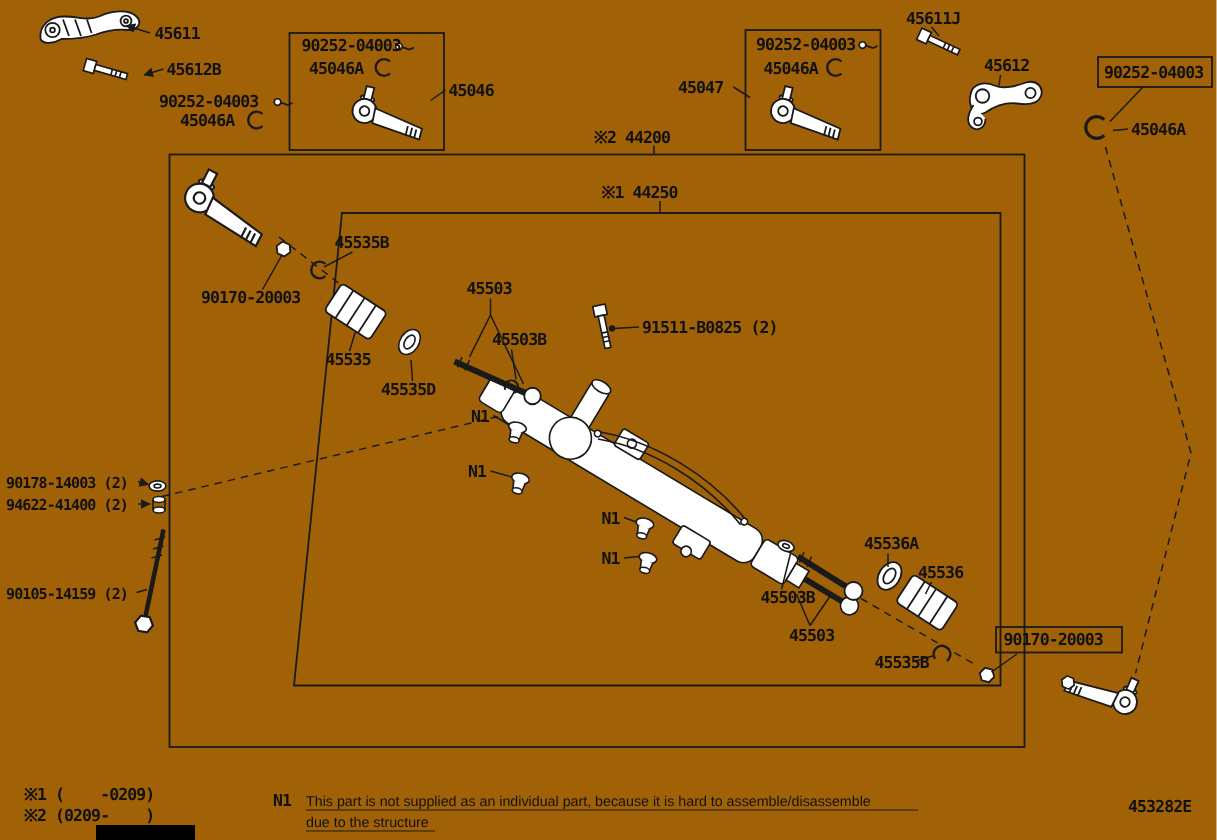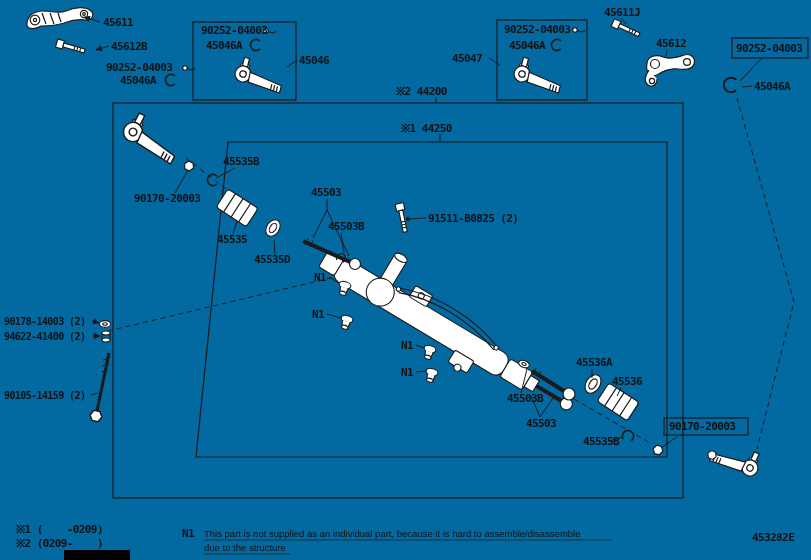--- a/index.html
+++ b/index.html
@@ -1,16 +1,16 @@
 <!DOCTYPE html>
 <html><head>
 <meta charset="utf-8">
 <style>
   html,body{margin:0;padding:0;background:#f2f2f2;}
-  .page{position:relative;width:811px;height:560px;background:#0369a1;overflow:hidden;
+  .page{position:relative;width:811px;height:560px;background:#a16207;overflow:hidden;
         font-family:"DejaVu Sans Mono", monospace;}
   svg{display:block}
   text{font-family:"DejaVu Sans Mono", monospace;font-weight:bold;fill:#111;}
   .lbl{font-size:11px;letter-spacing:-0.6px;white-space:pre;}
   .lbl-sm{font-size:10px;letter-spacing:-0.6px;white-space:pre;}
   .note{font-family:"Liberation Sans", sans-serif;font-weight:normal;font-size:9.5px;letter-spacing:0;}
 </style>
 </head>
 <body>
 

